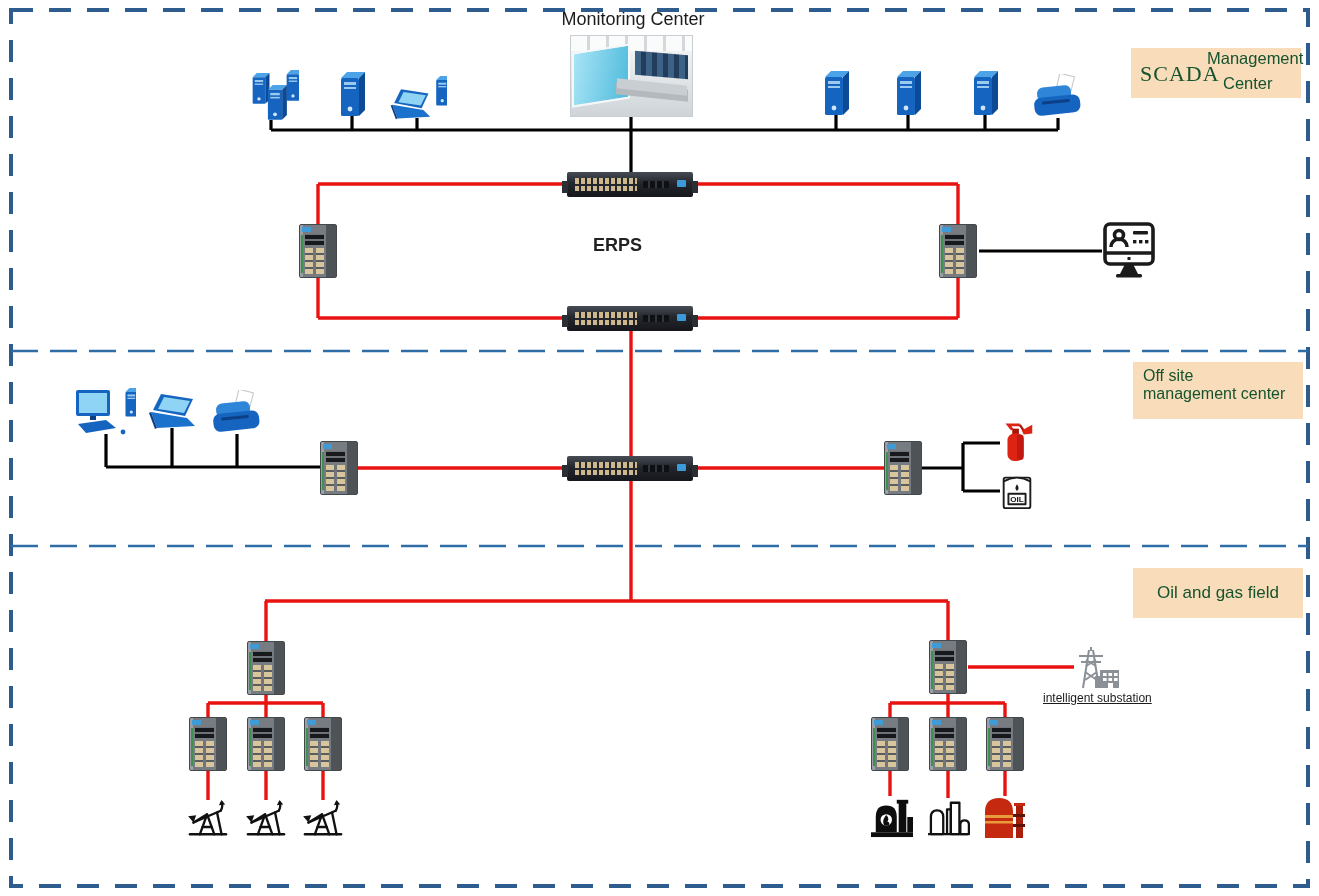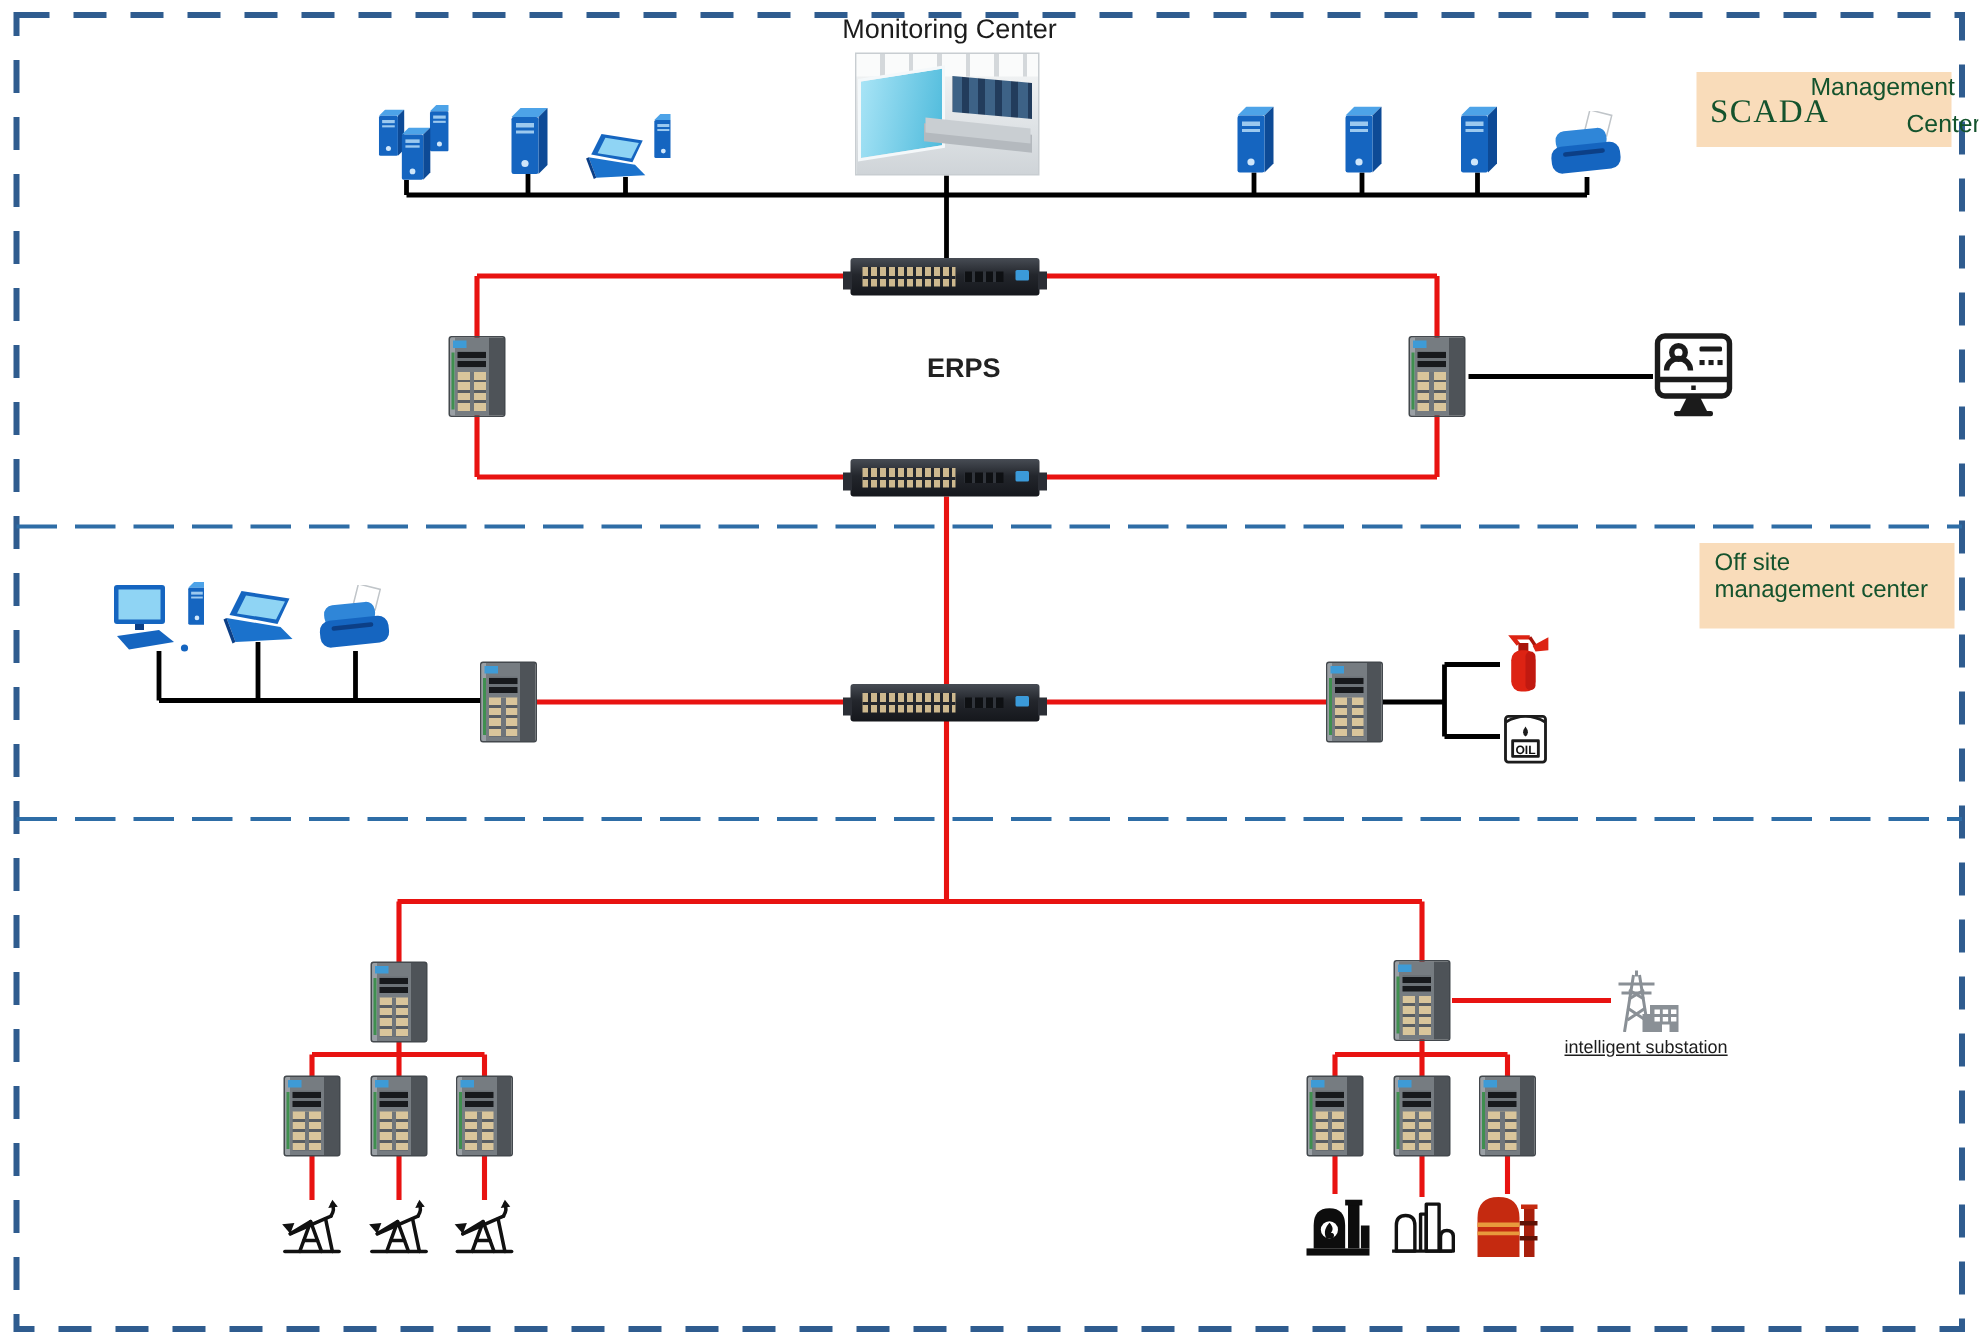--- a/index.html
+++ b/index.html
@@ -12,28 +12,28 @@
   .ln-sep{stroke:var(--separator-blue,#2e6da6);stroke-width:2.6;fill:none;stroke-dasharray:27 12;}
   .dev{position:absolute;z-index:2;}
   .lbl{position:absolute;z-index:3;}
 
   
   .plabel{background:var(--label-bg,#f9dcba);color:#14532d;}
   .scada-box{left:1131px;top:48px;width:170px;height:50px;}
   .scada-serif{position:absolute;left:9px;top:13px;font-family:"Liberation Serif",serif;
                font-size:22px;letter-spacing:1px;}
   .scada-l1{position:absolute;left:76px;top:1px;font-size:16.5px;white-space:nowrap;}
-  .scada-l2{position:absolute;left:92px;top:26px;font-size:16.5px;white-space:nowrap;margin-left:48px;}
+  .scada-l2{position:absolute;left:92px;top:26px;font-size:16.5px;white-space:nowrap;}
   .offsite-box{left:1133px;top:362px;width:170px;height:57px;display:flex;flex-direction:column;
                justify-content:space-between;padding:5px 0 20px 10px;box-sizing:border-box;
                font-size:16px;white-space:nowrap;}
   .field-box{left:1133px;top:568px;width:170px;height:50px;display:flex;align-items:center;
              justify-content:center;font-size:17px;white-space:nowrap;}
   .title{left:548px;top:9px;width:170px;text-align:center;font-size:18px;}
-  .erps-txt{left:593px;top:235px;width:74px;text-align:right;font-size:18px;font-weight:bold;color:#222;}
+  .erps-txt{left:593px;top:235px;width:74px;text-align:left;font-size:18px;font-weight:bold;color:#222;}
   .substa-txt{left:1043px;top:691px;font-size:12px;white-space:nowrap;text-decoration:underline;}
 
   
   .rack{width:126px;height:25px;}
   .rack .body{position:absolute;inset:0;border-radius:2px;
               background:linear-gradient(#474c54,#23262c 45%,#15171c);}
   .rack .body::before{content:"";position:absolute;left:-5px;top:9px;width:6px;height:12px;background:#2b2e35;}
   .rack .body::after{content:"";position:absolute;right:-5px;top:9px;width:6px;height:12px;background:#2b2e35;}
   .rack .ports{position:absolute;left:8px;top:6px;width:62px;height:13px;
       background:repeating-linear-gradient(90deg,#cdb88e 0 4px,#23262c 4px 6px);}
@@ -287,20 +287,23 @@
     </g>
     <path d="M17 15 q3.4 4.5 0 7 q-3.4 -2.5 0 -7" fill="#1c1c1c"></path>
     <text x="17" y="34" text-anchor="middle" font-size="8.5" font-weight="bold" fill="#111" font-family="Liberation Sans, sans-serif">OIL</text>
   </svg>
 
   <div class="lbl plabel offsite-box">
     <span>Off site</span>
     <span>management center</span>
   </div>
 
+  <div class="lbl plabel field-box">
+    <span>Oil and gas field</span>
+  </div>
 
   <div class="dev ind" style="left:247px;top:641px">
     <div class="body"></div>
       <div class="chip"></div>
       <div class="strip"></div>
       <div class="slots"></div>
       <div class="ports"></div>
   </div>
   <div class="dev ind" style="left:189px;top:717px">
     <div class="body"></div>

